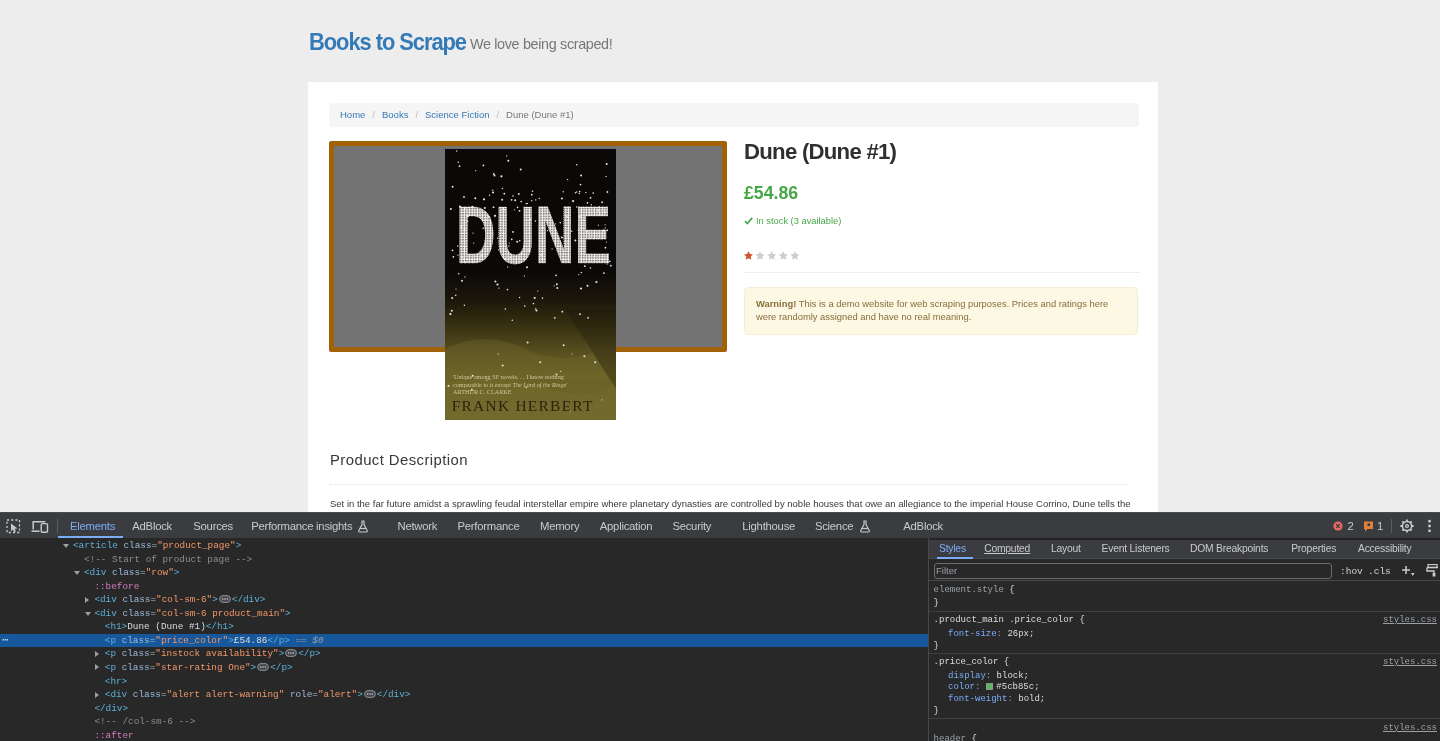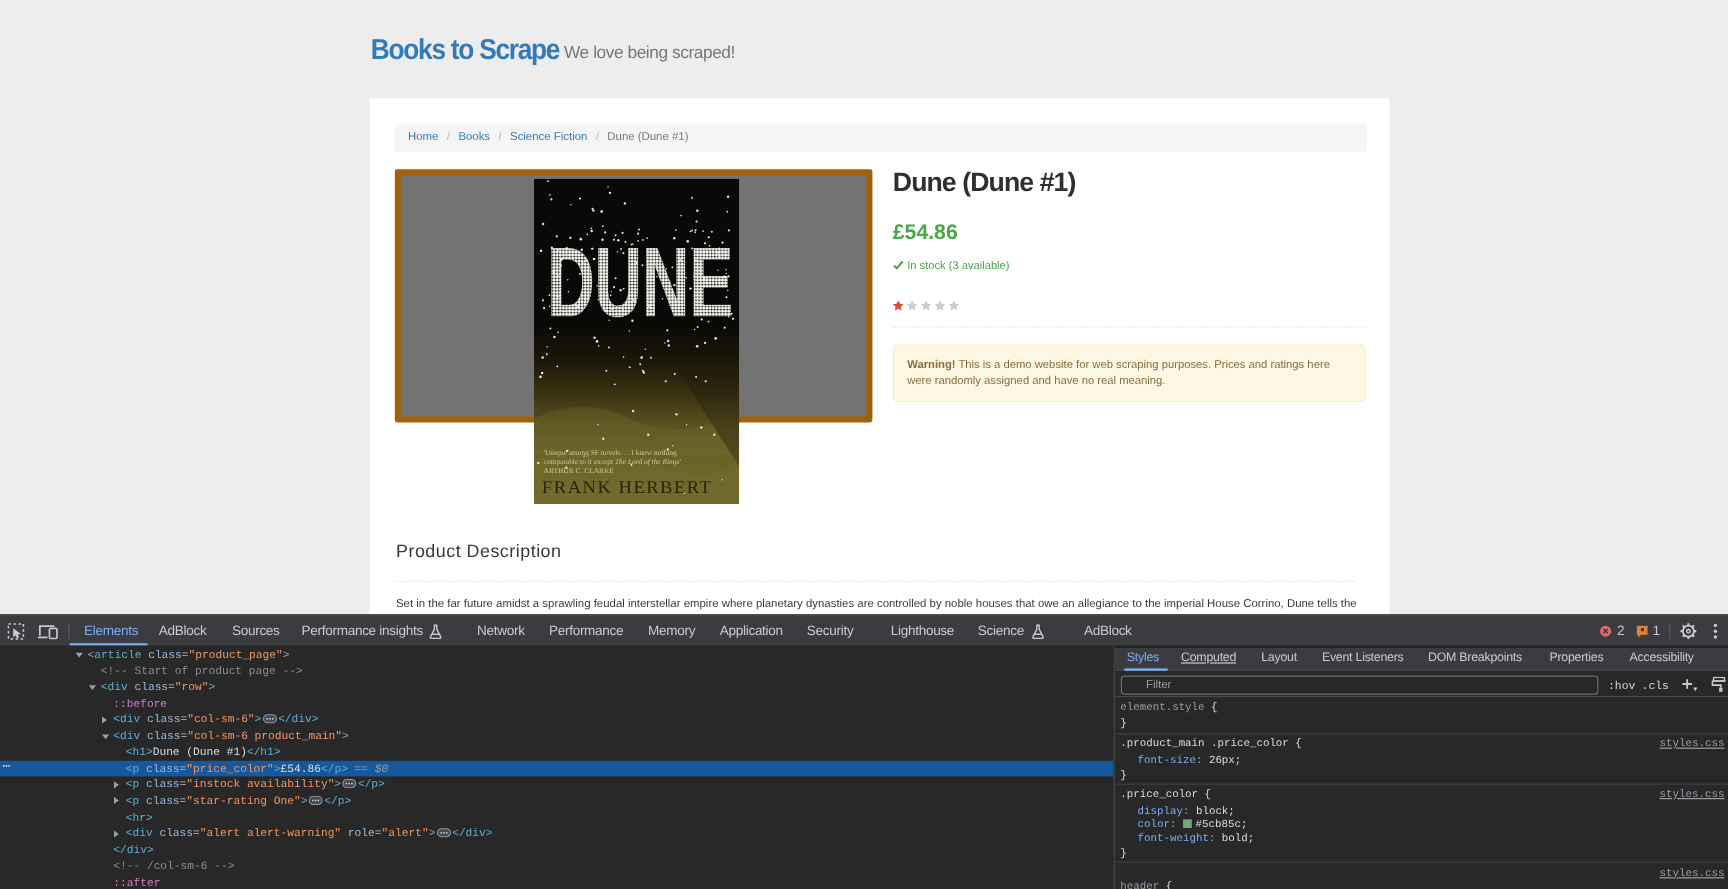--- a/index.html
+++ b/index.html
@@ -52,21 +52,21 @@
   .arr-d { border-top:4px solid #9aa0a6; border-left:3.5px solid transparent; border-right:3.5px solid transparent; }
   #selrow { position:absolute; left:0; top:95.6px; width:928px; height:13.8px; background:#17579b; }
   .eq { color:#9aa0a6; font-style:italic; }
 
   
   #stylespane { position:absolute; left:928px; top:26px; width:512px; height:203px; background:#282829; border-left:1px solid #47484b; }
   #sstabs { position:absolute; left:0; top:0; width:512px; height:21px; background:#3b3c3f; border-top:2px solid #242427; border-bottom:1px solid #47484b; }
   .stab { position:absolute; top:0; height:18px; line-height:18px; font-family:"Liberation Sans", sans-serif; font-size:10.3px; color:#c8cacd; letter-spacing:-0.2px; }
   #sstabline { position:absolute; left:8px; top:16.5px; width:36px; height:2px; background:#7cacf8; }
   #filterrow { position:absolute; left:0; top:21px; width:512px; height:22px; border-bottom:1px solid #47484b; }
-  #filterbox { position:absolute; left:5px; top:4px; width:398px; height:16px; border:1px solid #6b6c6f; border-radius:3px; font-family:"Liberation Sans", sans-serif; font-size:9.5px; color:#9aa0a6; line-height:14px; padding-left:20px; }
+  #filterbox { position:absolute; left:5px; top:4px; width:398px; height:16px; border:1px solid #6b6c6f; border-radius:3px; font-family:"Liberation Sans", sans-serif; font-size:9.5px; color:#9aa0a6; line-height:14px; padding-left:1px; }
   .ftxt { position:absolute; top:0; height:26px; line-height:26px; font-family:"Liberation Mono", monospace; font-size:9px; color:#c8cacd; }
   #sscontent { position:absolute; left:0; top:43px; width:512px; height:150px; font-size:9px; }
   .srow { position:absolute; white-space:pre; color:#dbdde0; line-height:12px; height:12px; }
   .sgray { color:#9aa0a6; }
   .prop { color:#7cacf8; }
   .link { color:#9aa0a6; text-decoration:underline; }
   .ssep { position:absolute; left:0; width:512px; height:1px; background:#3e3f42; }
   .swatch { display:inline-block; width:7.5px; height:7.5px; background:#5cb85c; border:1px solid #909396; vertical-align:-1px; margin-right:3px; }
 </style>
 </head>

